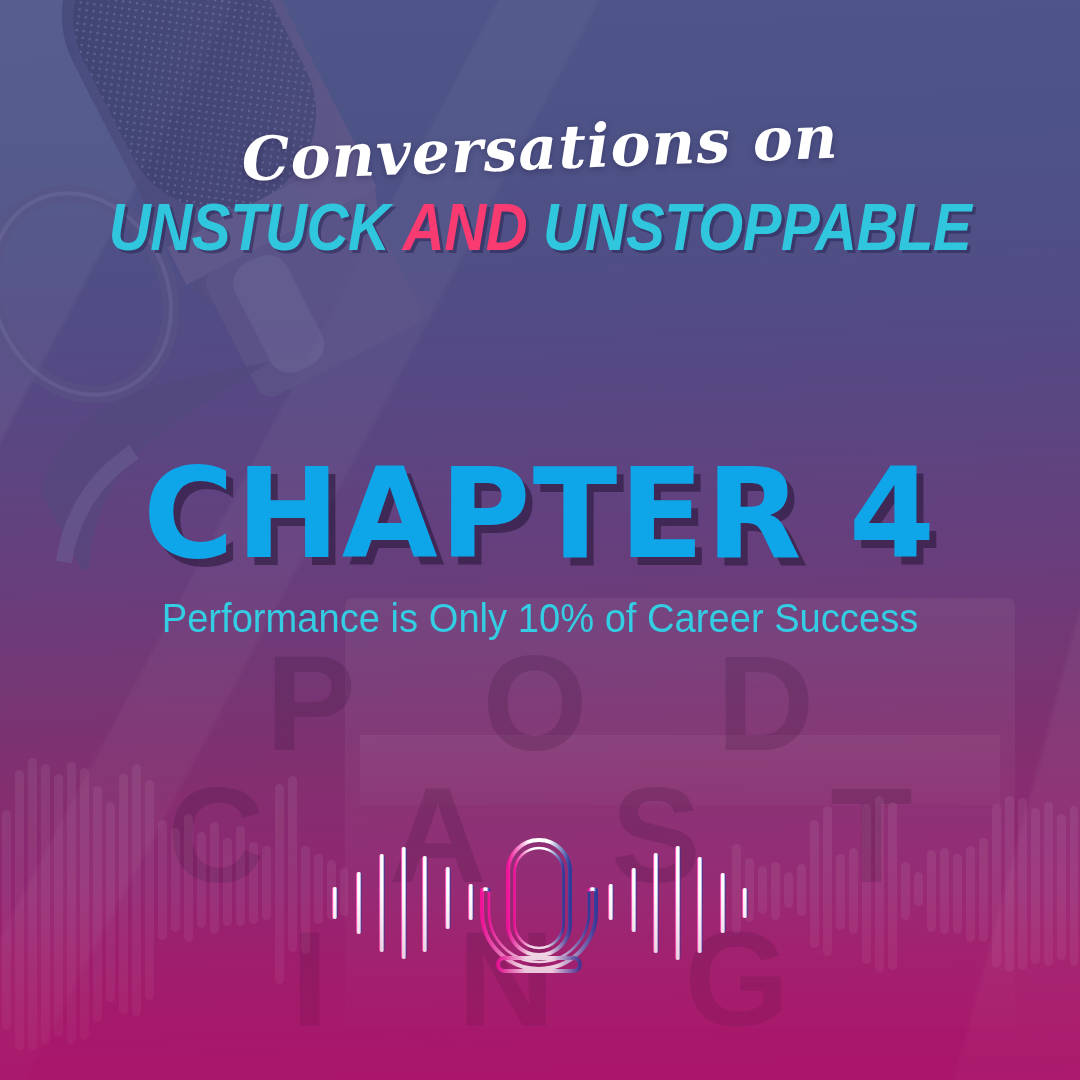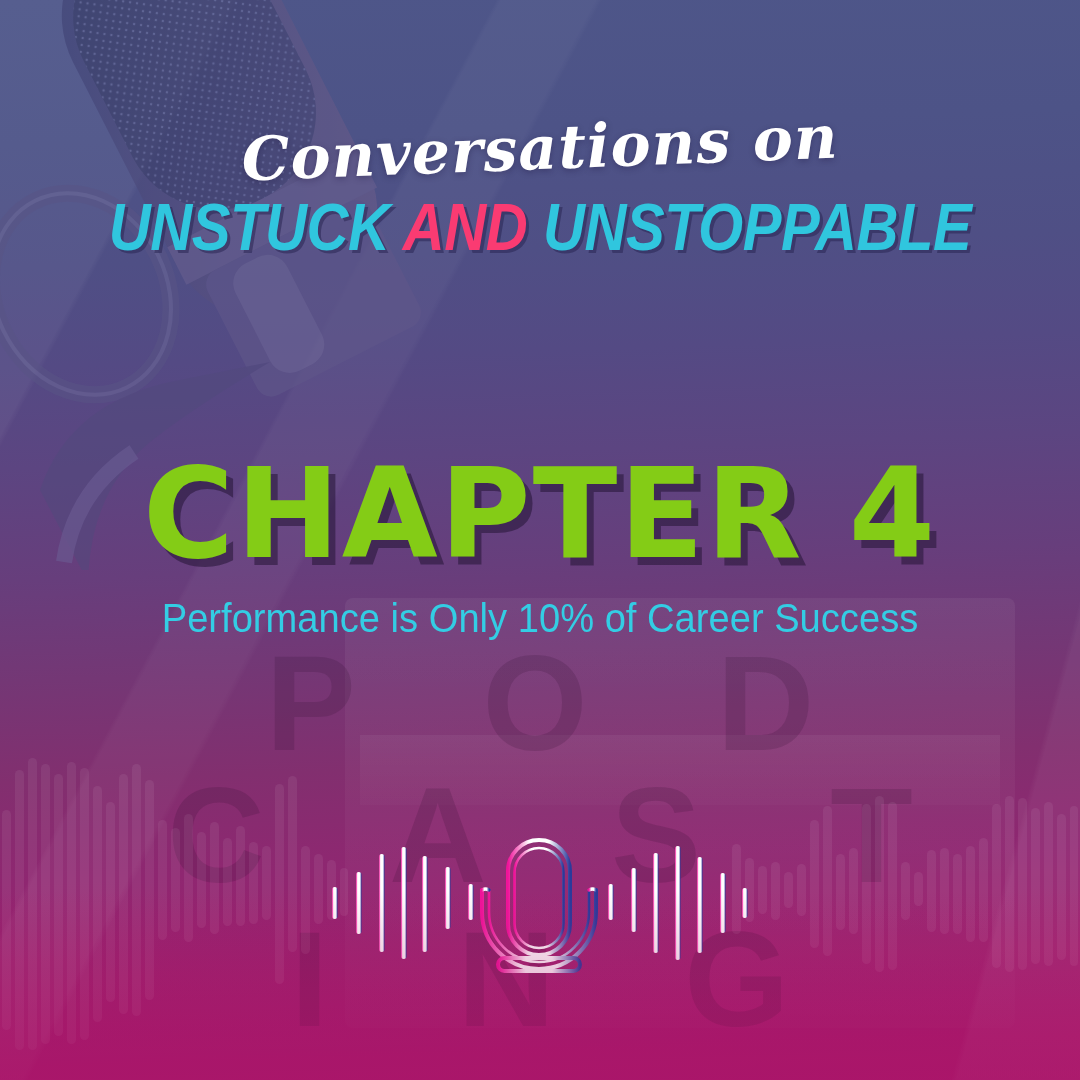--- a/index.html
+++ b/index.html
@@ -100,21 +100,21 @@
     transform-origin:center top;
   }
   .show-line span{ text-shadow:3px 3px 0 rgba(42,39,84,.55); }
   .w-cyan{ color:#30c6de; }
   .w-pink{ color:#fa3b72; }
 
   
   .chapter{
     position:absolute; top:452px; left:0; right:0;
     text-align:center;
-    color:#84cc16;
+    color:#0ea5e9;
     font-family:"DejaVu Sans", sans-serif;
     font-weight:bold;
     font-size:124px; line-height:1;
     letter-spacing:2px;
     text-shadow:7px 8px 0 rgba(36,20,52,.55);
   }
 
   
   .subtitle{
     position:absolute; top:598px; left:0; right:0;

